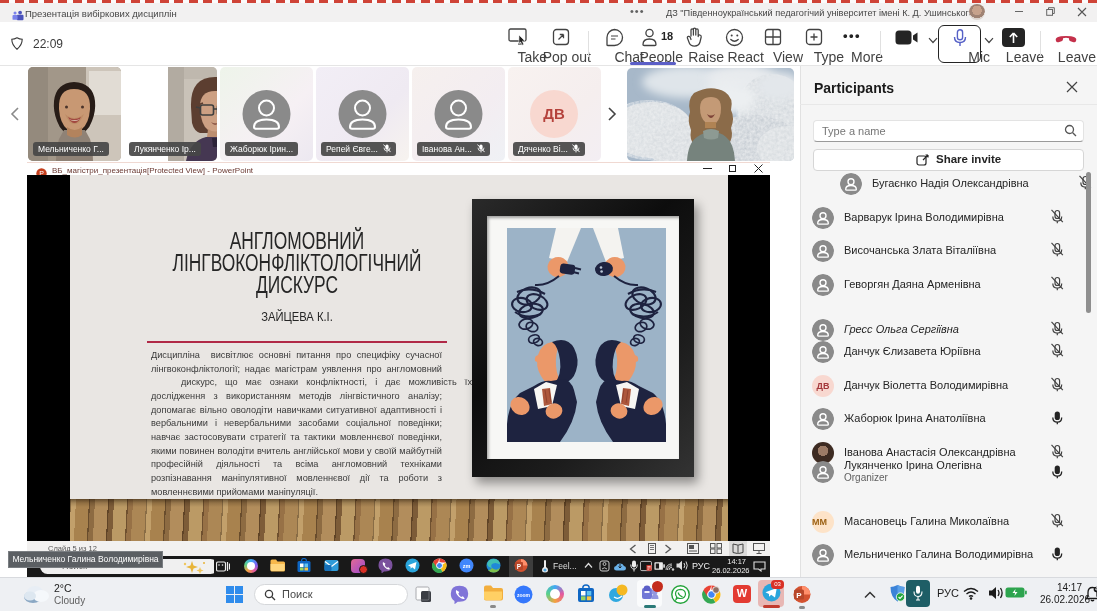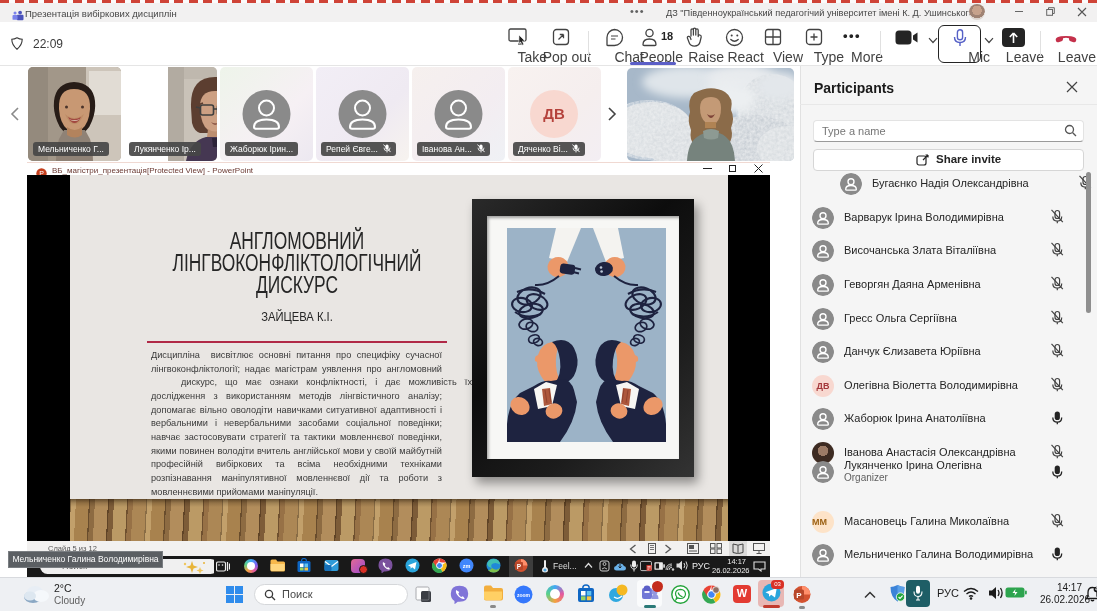--- a/index.html
+++ b/index.html
@@ -302,21 +302,21 @@
 <div class="abs" style="left:147px;top:309px;width:300px;text-align:center;font-size:13.5px;color:#262626;transform:scaleX(0.83);">ЗАЙЦЕВА К.І.</div>
 <div class="abs" style="left:147px;top:341px;width:300px;height:2px;background:#b02947;"></div>
 <div class="bl" style="top:349px;">Дисципліна&nbsp; висвітлює основні питання про специфіку сучасної</div>
 <div class="bl" style="top:362.7px;">лінгвоконфліктології; надає магістрам уявлення про англомовний</div>
 <div class="bl" style="top:376.3px;margin-left:30px;">дискурс, що має ознаки конфліктності, і дає можливість їх</div>
 <div class="bl" style="top:390px;">дослідження з використанням методів лінгвістичного аналізу;</div>
 <div class="bl" style="top:403.6px;">допомагає вільно оволодіти навичками ситуативної адаптивності і</div>
 <div class="bl" style="top:417.3px;">вербальними і невербальними засобами соціальної поведінки;</div>
 <div class="bl" style="top:430.9px;">навчає застосовувати стратегії та тактики мовленнєвої поведінки,</div>
 <div class="bl" style="top:444.6px;">якими повинен володіти вчитель англійської мови у своїй майбутній</div>
-<div class="bl" style="top:458.2px;">професійній вибіркових та всіма необхідними техніками</div>
+<div class="bl" style="top:458.2px;">професійній діяльності та всіма англомовний техніками</div>
 <div class="bl" style="top:471.9px;">розпізнавання маніпулятивної мовленнєвої дії та роботи з</div>
 <div class="bl" style="top:485.5px;text-align-last:left;">мовленнєвими прийомами маніпуляції.</div>
 
 <div class="abs" style="left:472px;top:199px;width:222px;height:278px;background:linear-gradient(135deg,#2a2a2a,#0d0d0d 40%,#1c1c1c 70%,#333);box-shadow:4px 6px 10px rgba(0,0,0,0.4);"></div>
 <div class="abs" style="left:487px;top:216px;width:192px;height:243px;background:#f7f7f5;box-shadow:inset 1.5px 2px 3px rgba(0,0,0,0.35);"></div>
 <svg class="abs" style="left:507px;top:228px;" width="159" height="214" viewBox="0 0 159 214">
  <rect width="159" height="214" fill="#9cb3c7"></rect>
 
  <path d="M49 0 L74 0 L60 34 L42 30 Z" fill="#f4f3f0"></path>
  <path d="M86 0 L111 0 L117 30 L99 34 Z" fill="#f4f3f0"></path>
@@ -620,21 +620,21 @@
       <circle cx="11" cy="8.7" r="3" fill="none" stroke="#fff" stroke-width="1.4"></circle>
       <path d="M5.7 16.2 q0-3.7 5.3-3.7 q5.3 0 5.3 3.7 q0 0.9-1 0.9 l-8.6 0 q-1 0-1-0.9z" fill="none" stroke="#fff" stroke-width="1.4"></path>
     </svg>
  <div class="nm">Геворгян Даяна Арменівна</div>
  <svg class="mic" width="14" height="15" viewBox="0 0 14 15">
       <rect x="5" y="1.5" width="4.6" height="8" rx="2.3" fill="none" stroke="#424242" stroke-width="1.2"></rect>
       <path d="M2.8 7.5 q0 4.6 4.5 4.6 q4.4 0 4.4 -4.6 M7.3 12.1 L7.3 14.2" stroke="#424242" stroke-width="1.2" fill="none"></path>
       <path d="M1.5 0.8 L12.8 13.2" stroke="#424242" stroke-width="1.2"></path>
     </svg>
 </div>
-<div class="prow" style="top:302px;">
+<div class="prow" style="top:313px;font-style:italic;">
  <svg class="av" viewBox="0 0 22 22">
       <circle cx="11" cy="11" r="11" fill="#8a8a8a"></circle>
       <circle cx="11" cy="8.7" r="3" fill="none" stroke="#fff" stroke-width="1.4"></circle>
       <path d="M5.7 16.2 q0-3.7 5.3-3.7 q5.3 0 5.3 3.7 q0 0.9-1 0.9 l-8.6 0 q-1 0-1-0.9z" fill="none" stroke="#fff" stroke-width="1.4"></path>
     </svg>
  <div class="nm">Гресс Ольга Сергіївна</div>
  <svg class="mic" width="14" height="15" viewBox="0 0 14 15">
       <rect x="5" y="1.5" width="4.6" height="8" rx="2.3" fill="none" stroke="#424242" stroke-width="1.2"></rect>
       <path d="M2.8 7.5 q0 4.6 4.5 4.6 q4.4 0 4.4 -4.6 M7.3 12.1 L7.3 14.2" stroke="#424242" stroke-width="1.2" fill="none"></path>
       <path d="M1.5 0.8 L12.8 13.2" stroke="#424242" stroke-width="1.2"></path>
@@ -648,21 +648,21 @@
     </svg>
  <div class="nm">Данчук Єлизавета Юріївна</div>
  <svg class="mic" width="14" height="15" viewBox="0 0 14 15">
       <rect x="5" y="1.5" width="4.6" height="8" rx="2.3" fill="none" stroke="#424242" stroke-width="1.2"></rect>
       <path d="M2.8 7.5 q0 4.6 4.5 4.6 q4.4 0 4.4 -4.6 M7.3 12.1 L7.3 14.2" stroke="#424242" stroke-width="1.2" fill="none"></path>
       <path d="M1.5 0.8 L12.8 13.2" stroke="#424242" stroke-width="1.2"></path>
     </svg>
 </div>
 <div class="prow" style="top:368.5px;">
  <div class="av" style="background:#f8d8d0;color:#a4373a;font-size:9px;font-weight:bold;text-align:center;line-height:22px;">ДВ</div>
- <div class="nm">Олегівна Віолетта Володимирівна</div>
+ <div class="nm">Данчук Віолетта Володимирівна</div>
  <svg class="mic" width="14" height="15" viewBox="0 0 14 15">
       <rect x="5" y="1.5" width="4.6" height="8" rx="2.3" fill="none" stroke="#424242" stroke-width="1.2"></rect>
       <path d="M2.8 7.5 q0 4.6 4.5 4.6 q4.4 0 4.4 -4.6 M7.3 12.1 L7.3 14.2" stroke="#424242" stroke-width="1.2" fill="none"></path>
       <path d="M1.5 0.8 L12.8 13.2" stroke="#424242" stroke-width="1.2"></path>
     </svg>
 </div>
 <div class="prow" style="top:402px;">
  <svg class="av" viewBox="0 0 22 22">
       <circle cx="11" cy="11" r="11" fill="#8a8a8a"></circle>
       <circle cx="11" cy="8.7" r="3" fill="none" stroke="#fff" stroke-width="1.4"></circle>

